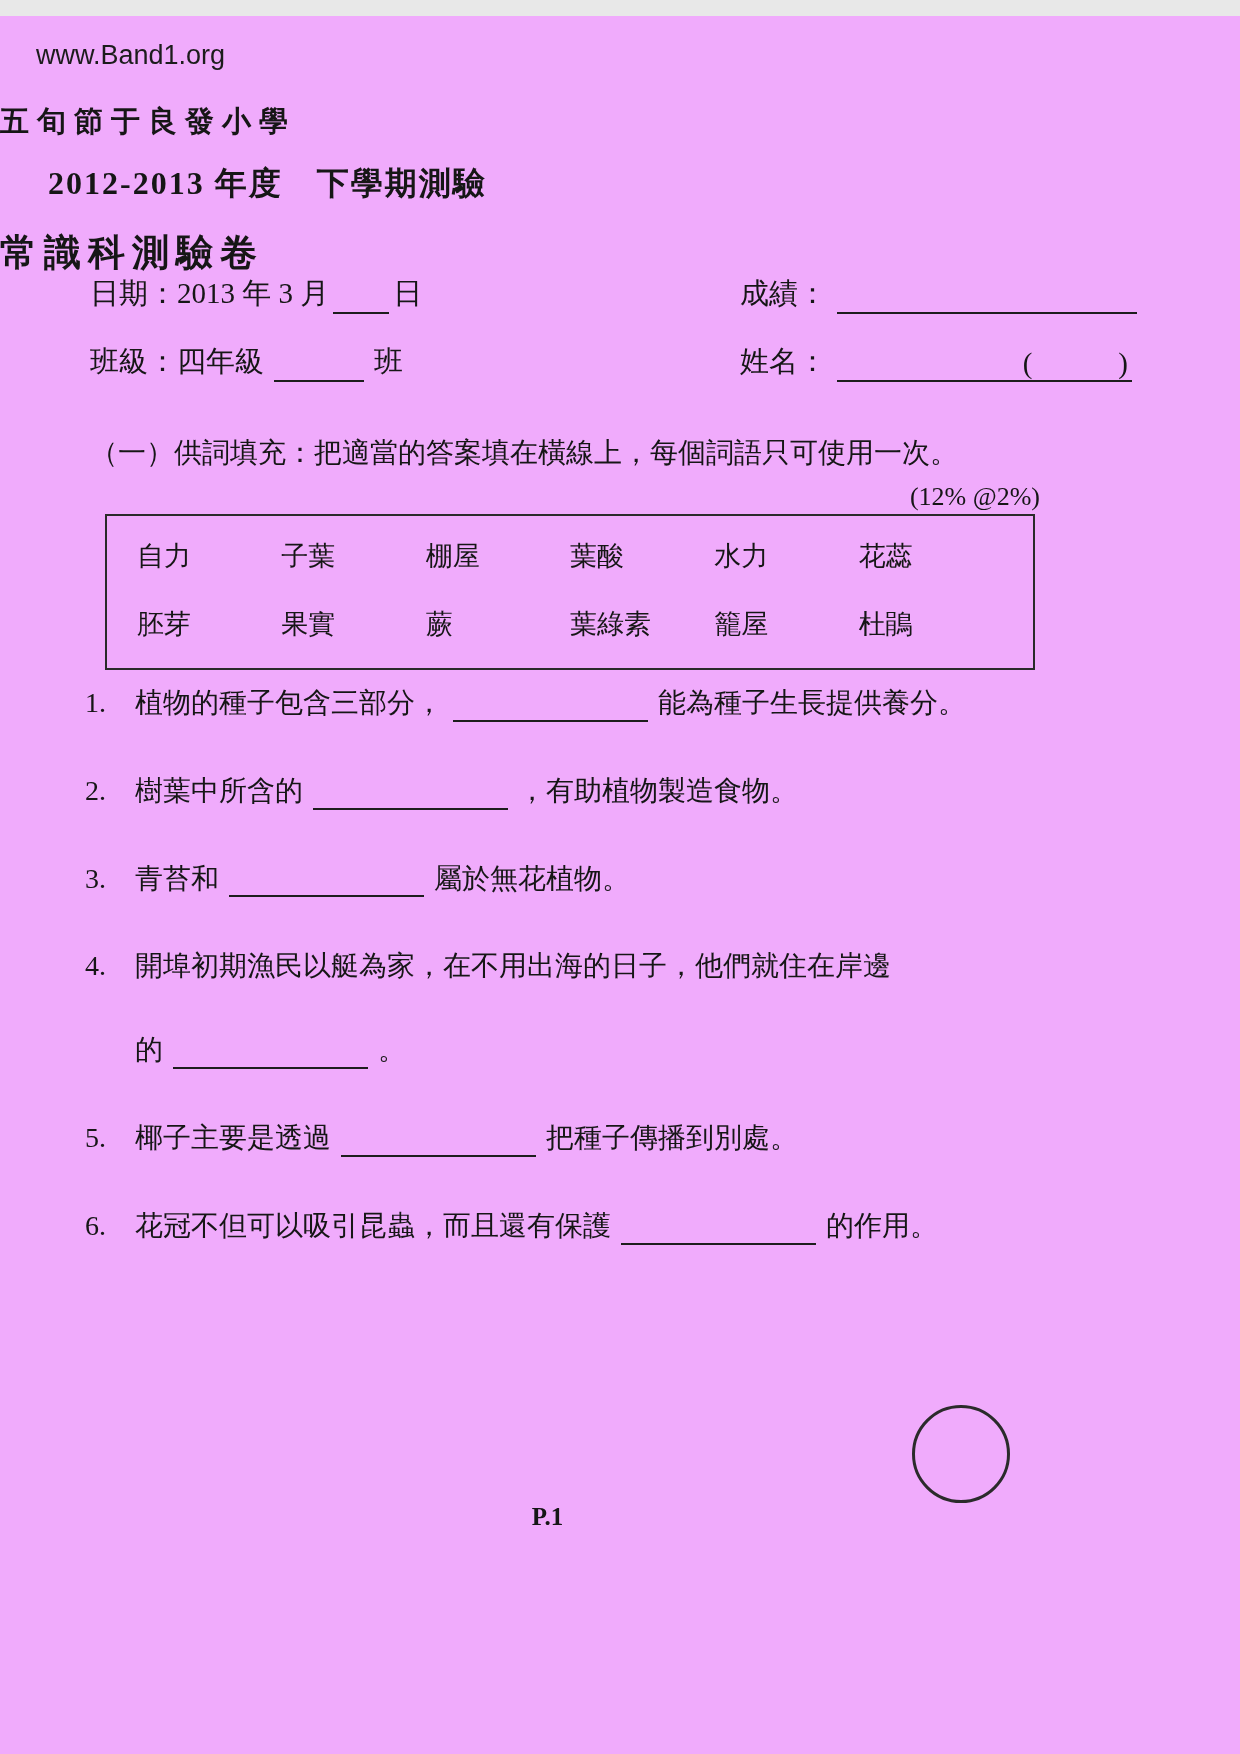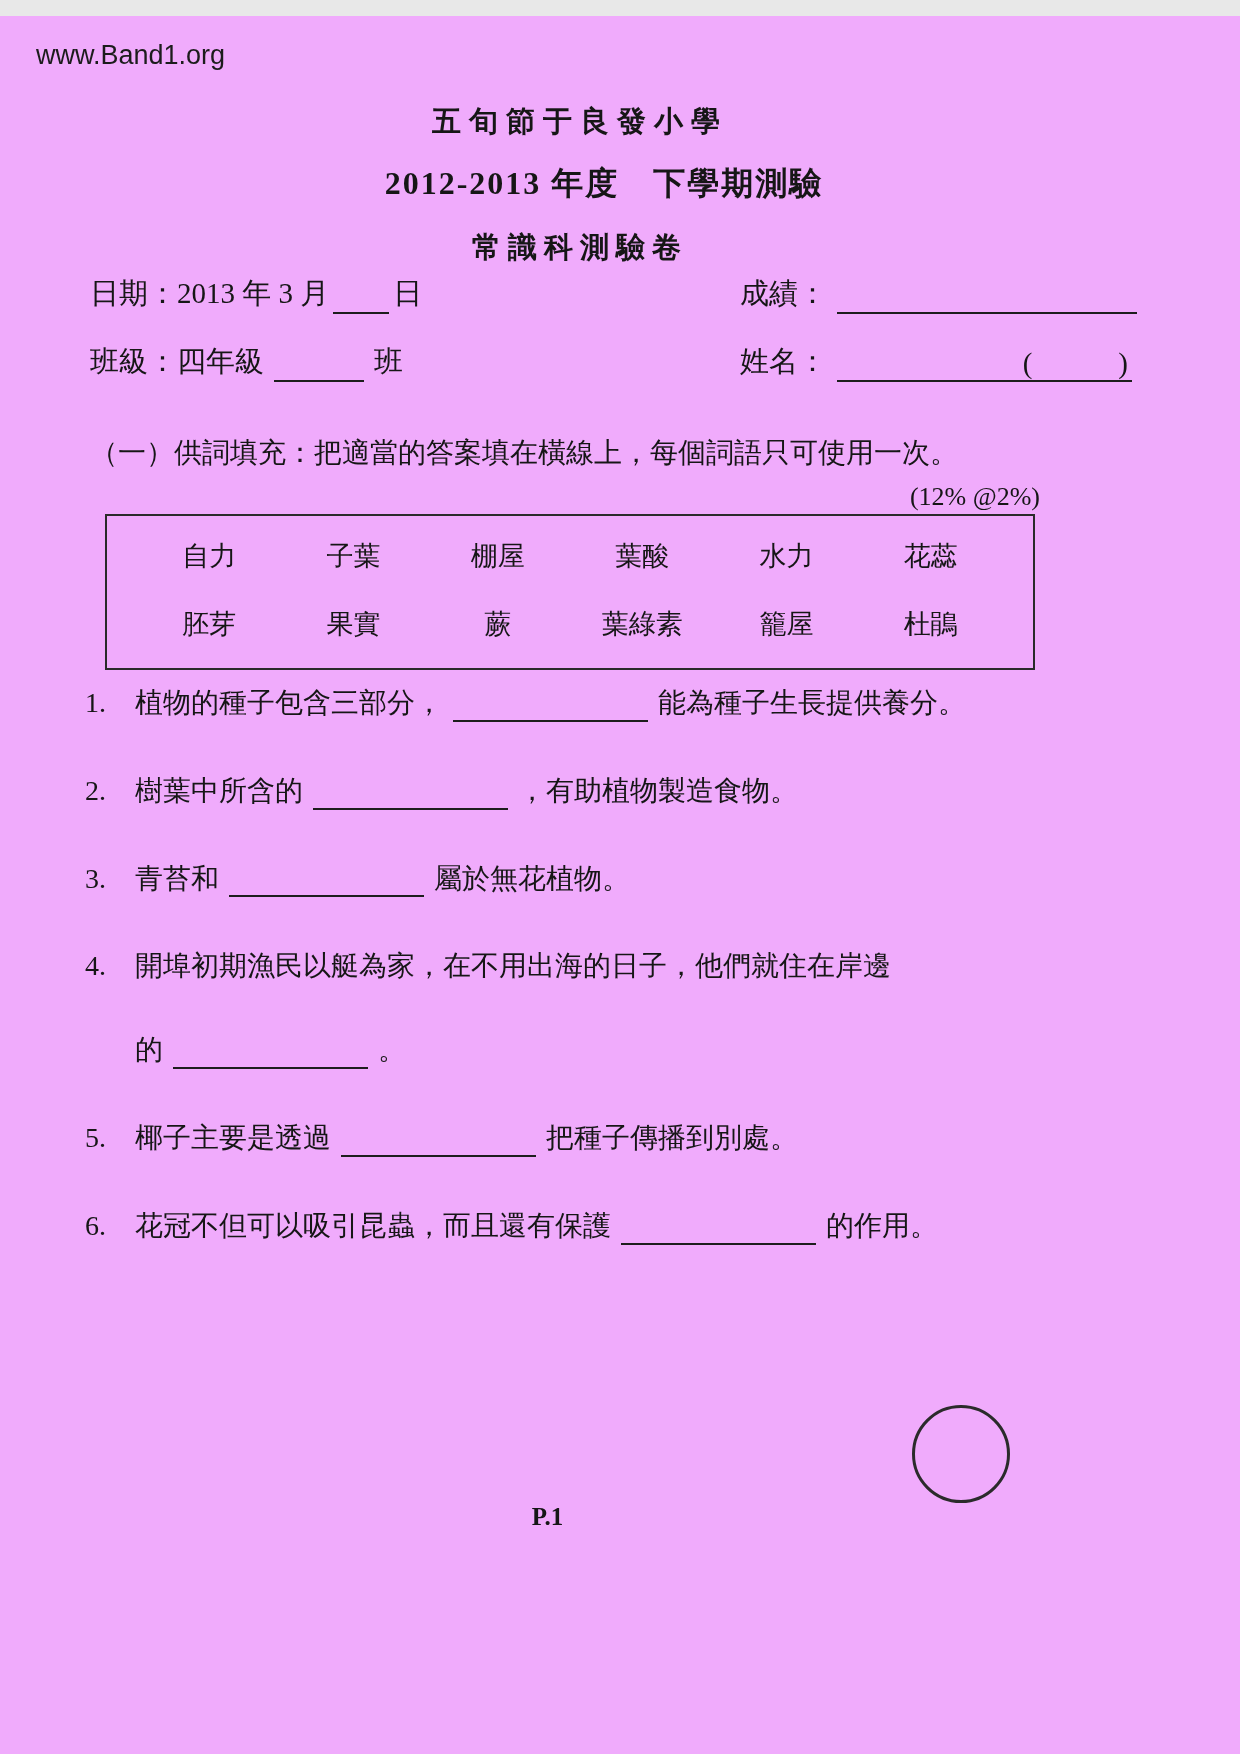--- a/index.html
+++ b/index.html
@@ -20,26 +20,25 @@
     top: 24px;
     font-size: 27px;
     font-family: "Liberation Sans", "DejaVu Sans", sans-serif;
     color: #1c1c1c;
   }
   .header {
     position: absolute;
     left: 0;
     top: 86px;
     width: 1160px;
-    text-align: center;
     font-weight: bold;
   }
   .header .school  { font-size: 29px; letter-spacing: 8px; }
   .header .term    { font-size: 32px; margin-top: 20px; letter-spacing: 2px; padding-left: 48px; }
-  .header .subject { font-size: 29px; margin-top: 22px; letter-spacing: 7px; }
+  .header .subject { font-size: 37px; margin-top: 22px; letter-spacing: 7px; }
 
   .info {
     position: absolute;
     left: 90px;
     right: 55px;
     top: 258px;
     font-size: 29px;
   }
   .info-row {
     display: flex;
@@ -89,21 +88,20 @@
     position: absolute;
     left: 105px;
     top: 498px;
     width: 930px;
     border: 2px solid #2a2a2a;
     padding: 22px 30px 26px 30px;
     display: grid;
     grid-template-columns: repeat(6, 1fr);
     row-gap: 32px;
     font-size: 27px;
-    text-align: center;
   }
 
   .questions {
     position: absolute;
     left: 85px;
     right: 55px;
     top: 668px;
     font-size: 28px;
   }
   .question {

